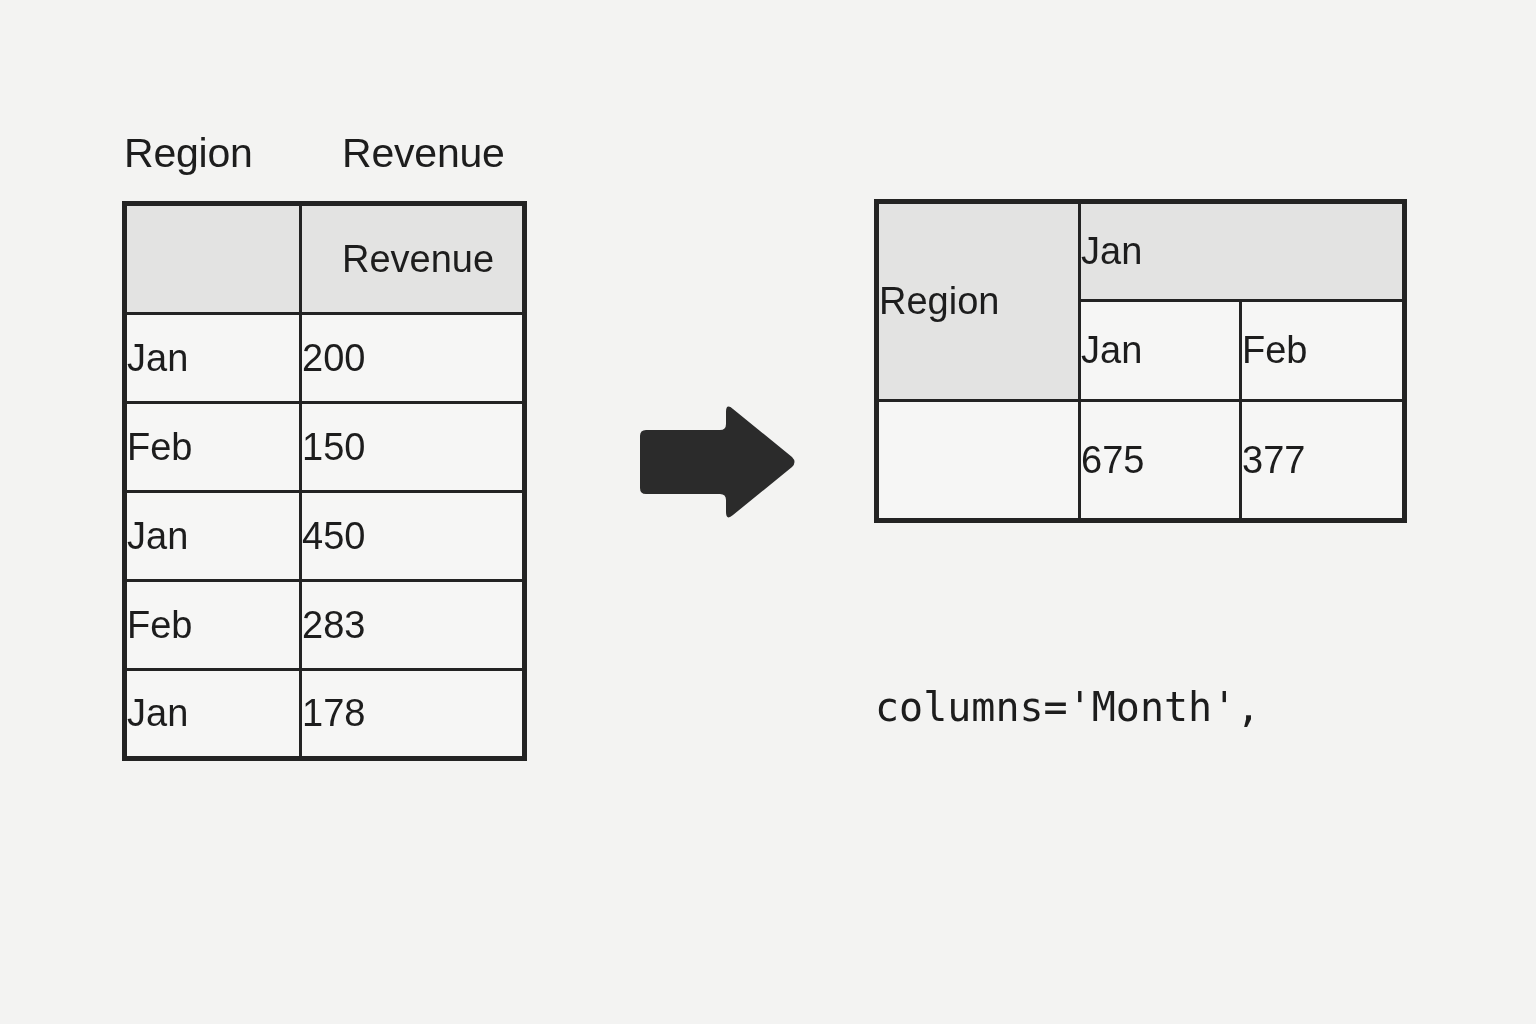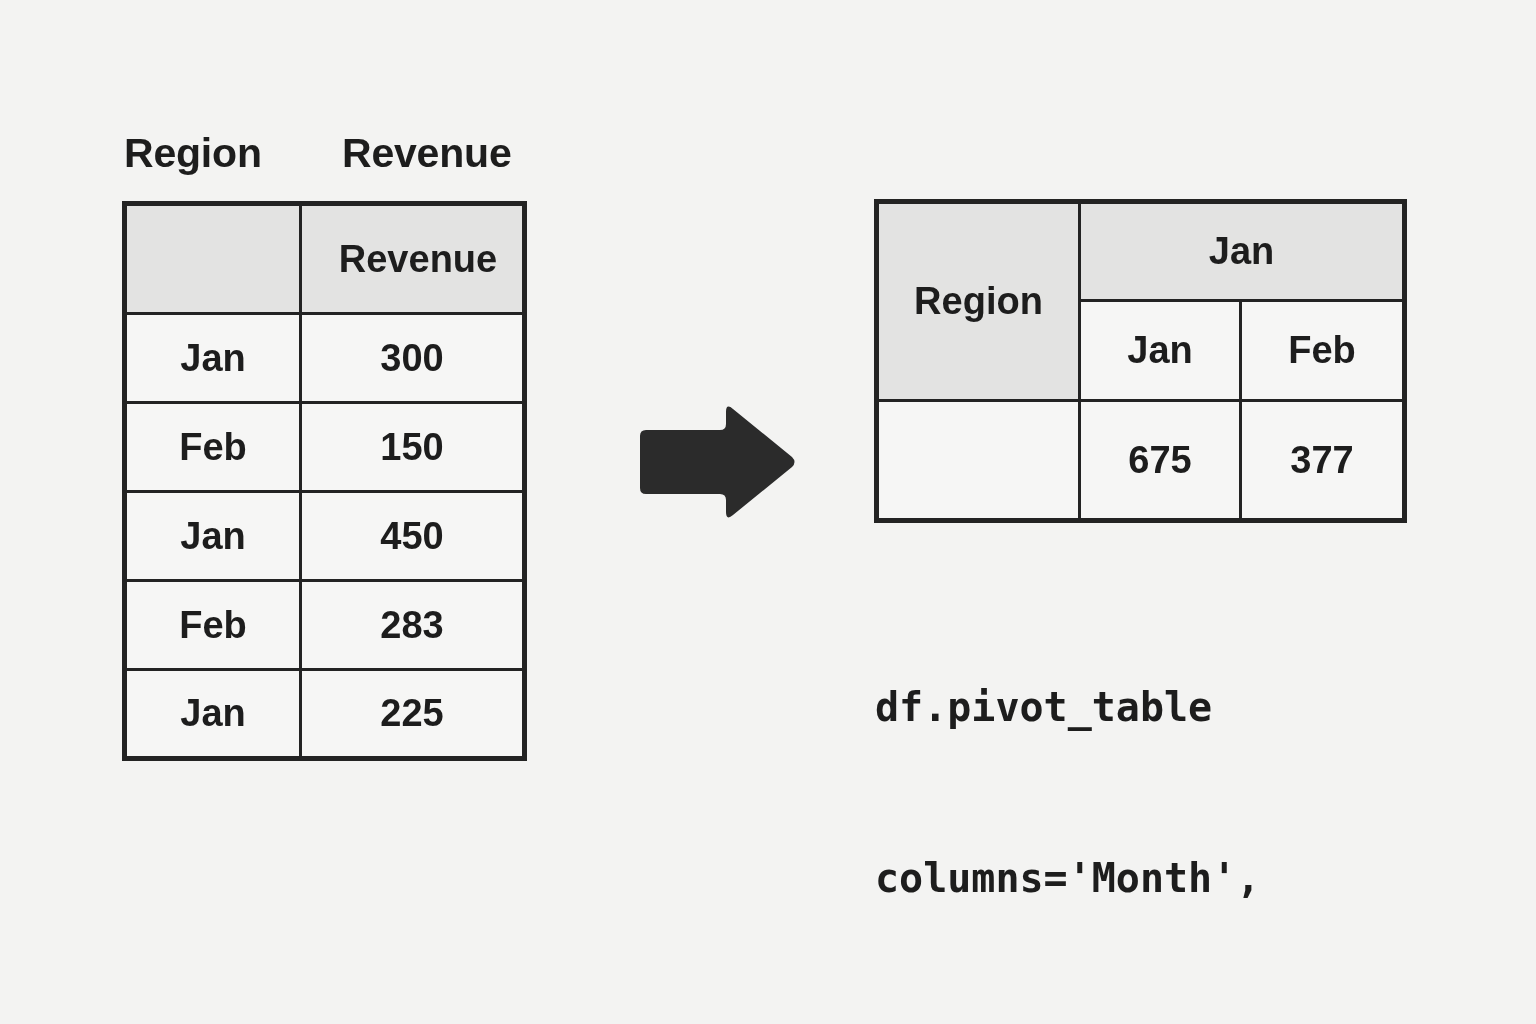--- a/index.html
+++ b/index.html
@@ -13,21 +13,20 @@
     font-family: "Liberation Sans", sans-serif;
     color: #1f1f1f;
     position: relative;
     overflow: hidden;
     -webkit-font-smoothing: antialiased;
   }
 
   .stage {
     position: absolute;
     inset: 0;
-    font-weight: bold;
   }
 
   
   .col-labels {
     position: absolute;
     left: 122px;
     top: 128px;
     width: 410px;
     height: 50px;
   }
@@ -46,21 +45,21 @@
   .grid {
     position: absolute;
     border-collapse: collapse;
     table-layout: fixed;
     background: #f6f6f5;
     box-sizing: border-box;
     border: 5px solid #232323;
   }
   .grid td {
     border: 3px solid #232323;
-    text-align: center;
+    text-align: left;
     vertical-align: middle;
     font-size: 38px;
     color: #1d1d1d;
     padding: 0;
     background: #f6f6f5;
     box-sizing: border-box;
   }
   .grid td.shaded {
     background: #e3e3e2;
   }
@@ -141,37 +140,37 @@
       <col class="c1">
         <col class="c2">
     </colgroup>
     <tbody>
       <tr class="header-row">
         <td class="shaded empty"></td>
         <td class="shaded head-revenue">Revenue</td>
       </tr>
       <tr class="data-row">
         <td>Jan</td>
-        <td>300</td>
+        <td>200</td>
       </tr>
       <tr class="data-row">
         <td>Feb</td>
         <td>150</td>
       </tr>
       <tr class="data-row">
         <td>Jan</td>
         <td>450</td>
       </tr>
       <tr class="data-row">
         <td>Feb</td>
         <td>283</td>
       </tr>
       <tr class="data-row">
         <td>Jan</td>
-        <td>225</td>
+        <td>178</td>
       </tr>
     </tbody>
   </table>
 
   <div class="arrow">
     <svg viewBox="0 0 166 120" xmlns="http://www.w3.org/2000/svg">
       <path d="M8 34 q0 -6 6 -6 L88 28 q6 0 6 -6 L94 10 q0 -9 7 -3 L160 55 q5 5 0 10 L101 113 q-7 6 -7 -3 L94 98 q0 -6 -6 -6 L14 92 q-6 0 -6 -6 Z" fill="#2b2b2b"></path>
     </svg>
   </div>
 
@@ -192,19 +191,18 @@
       </tr>
       <tr class="value-row">
         <td class="empty"></td>
         <td>675</td>
         <td>377</td>
       </tr>
     </tbody>
   </table>
 
   <div class="code-block">
-    <span class="code-line">df.pivot_table</span>
     <span class="code-line">columns='Month',</span>
     
     
   </div>
 
 </div>
 
 </body></html>

